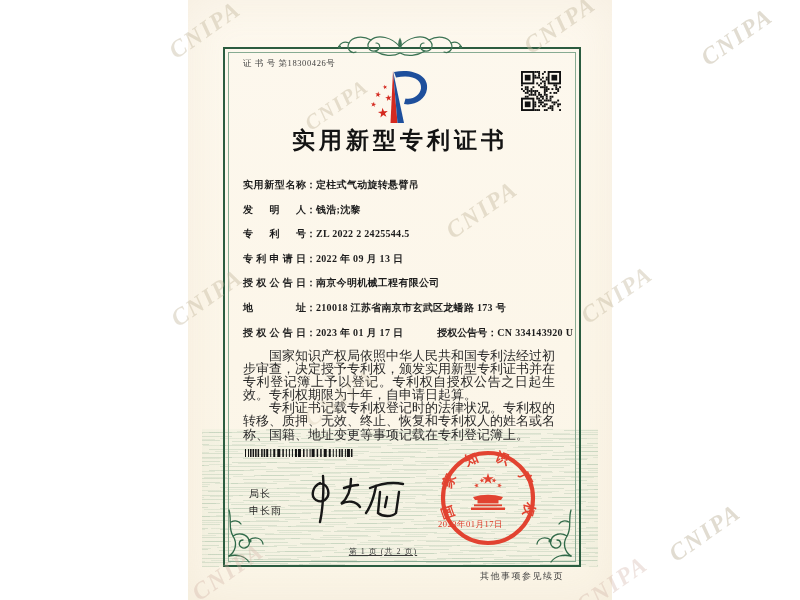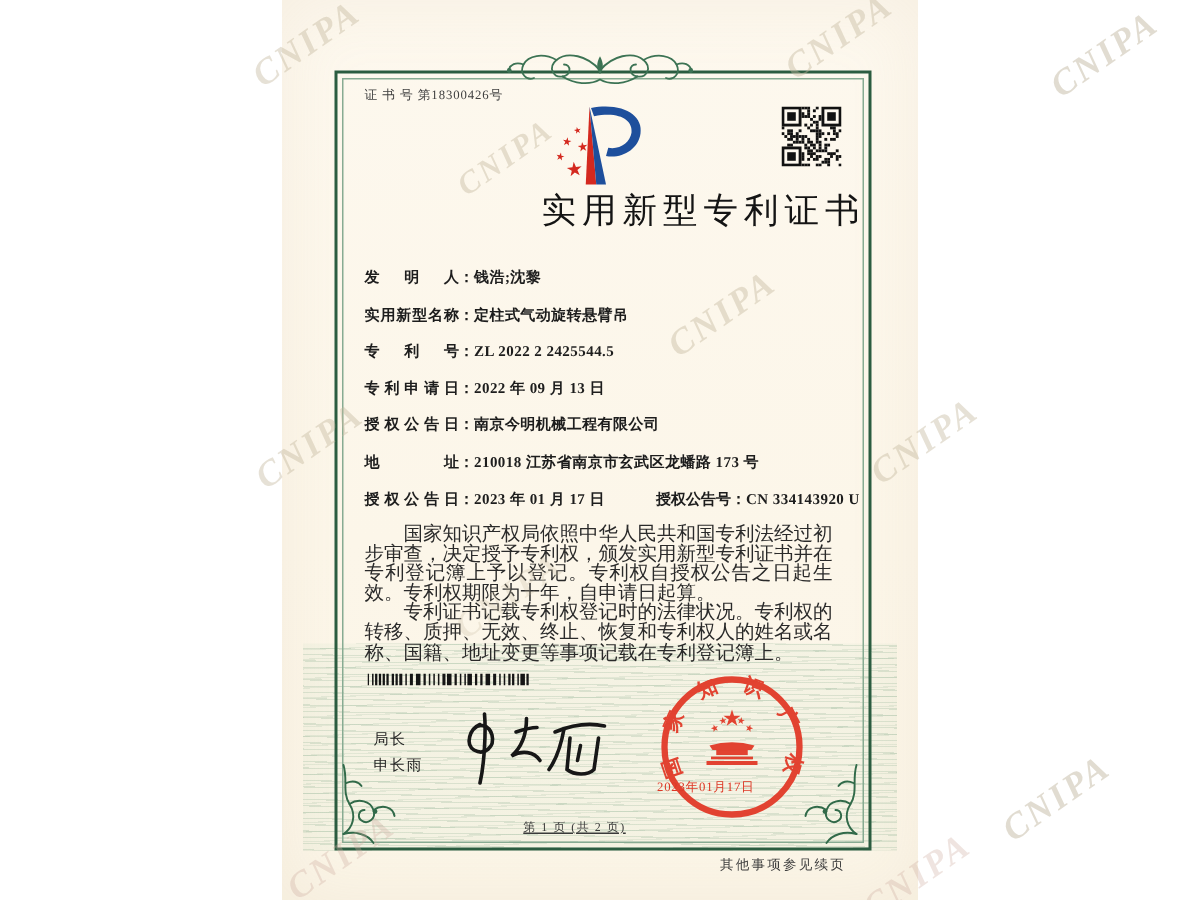--- a/index.html
+++ b/index.html
@@ -18,22 +18,22 @@
   .border-outer{position:absolute;left:35px;top:47px;width:354px;height:516px;
          border:2px solid #2b5c40;z-index:3;}
   .border-inner{position:absolute;left:3px;top:3px;right:3px;bottom:3px;
          border:1px solid #87ab92;}
   .orn{position:absolute;z-index:4;}
   
   .content{position:absolute;left:0;top:0;width:424px;height:600px;z-index:5;}
   .cert-no{position:absolute;left:55px;top:58px;font-size:8.5px;letter-spacing:.6px;color:#3f3f3f;}
   .logo{position:absolute;left:181px;top:62px;width:70px;height:64px;}
   .qr{position:absolute;left:333px;top:71px;width:40px;height:40px;}
-  .title{position:absolute;left:35px;top:125px;width:354px;text-align:right;
-         font-size:23px;font-weight:400;letter-spacing:4px;color:#141414;}
+  .title{position:absolute;left:35px;top:125px;width:354px;text-align:center;
+         font-size:23px;font-weight:700;letter-spacing:4px;color:#141414;}
   .fields{position:absolute;left:55px;top:178px;width:320px;}
   .frow{height:10px;margin-bottom:14.6px;white-space:nowrap;font-size:10px;color:#1d1d1d;font-weight:600;}
   .flab{display:inline-block;width:63px;text-align:justify;text-align-last:justify;vertical-align:top;}
   .fcol{display:inline-block;width:10px;}
   .fval{letter-spacing:.3px;}
   .fgroup2{margin-left:34px;margin-top:35px;}
   .paras{position:absolute;left:55px;top:349px;width:312px;font-size:13px;line-height:13.1px;
          color:#2a2a2a;text-align:justify;}
   .paras p{margin:0;text-indent:2em;}
   .barcode{position:absolute;left:57px;top:449px;width:111px;height:8px;}
@@ -265,24 +265,24 @@
           <rect x="24" y="40" width="2" height="2" fill="#111"></rect>
           <rect x="26" y="40" width="2" height="2" fill="#111"></rect>
           <rect x="32" y="40" width="2" height="2" fill="#111"></rect>
           <rect x="40" y="40" width="2" height="2" fill="#111"></rect>
         </svg>
 
       <div class="title">实用新型专利证书</div>
 
       <div class="fields">
         <div class="frow">
+          <span class="flab">实用新型名称</span><span class="fcol">：</span><span class="fval">定柱式气动旋转悬臂吊</span>
+        </div>
+        <div class="frow">
           <span class="flab">发明人</span><span class="fcol">：</span><span class="fval">钱浩;沈黎</span>
-        </div>
-        <div class="frow">
-          <span class="flab">实用新型名称</span><span class="fcol">：</span><span class="fval">定柱式气动旋转悬臂吊</span>
         </div>
         <div class="frow">
           <span class="flab">专利号</span><span class="fcol">：</span><span class="fval">ZL 2022 2 2425544.5</span>
         </div>
         <div class="frow">
           <span class="flab">专利申请日</span><span class="fcol">：</span><span class="fval">2022 年 09 月 13 日</span>
         </div>
         <div class="frow">
           <span class="flab">授权公告日</span><span class="fcol">：</span><span class="fval">南京今明机械工程有限公司</span>
         </div>

